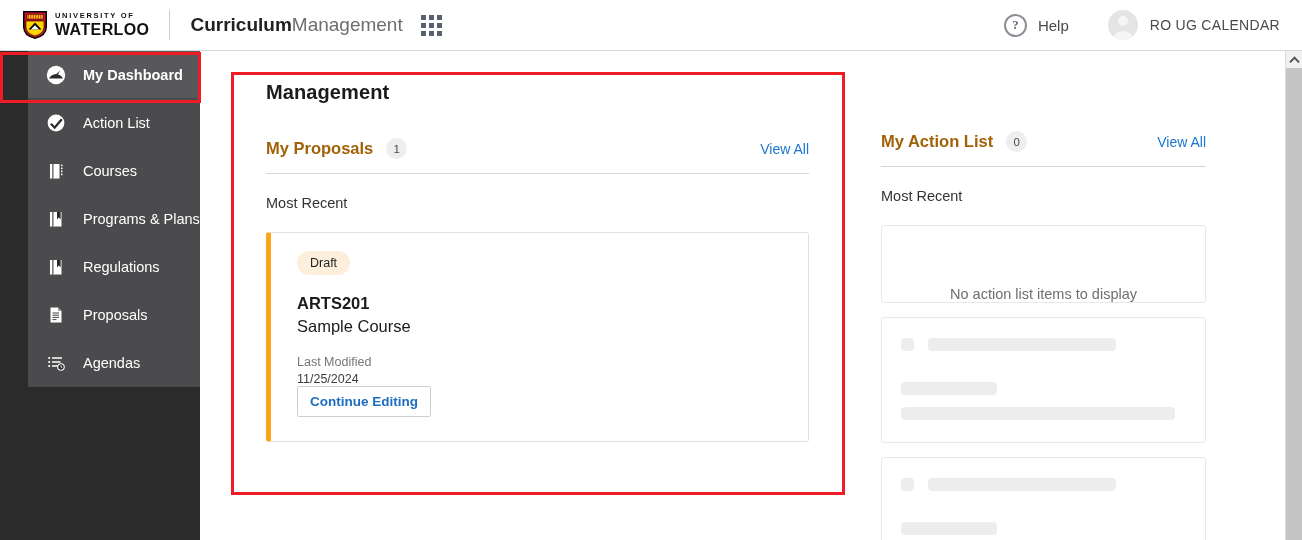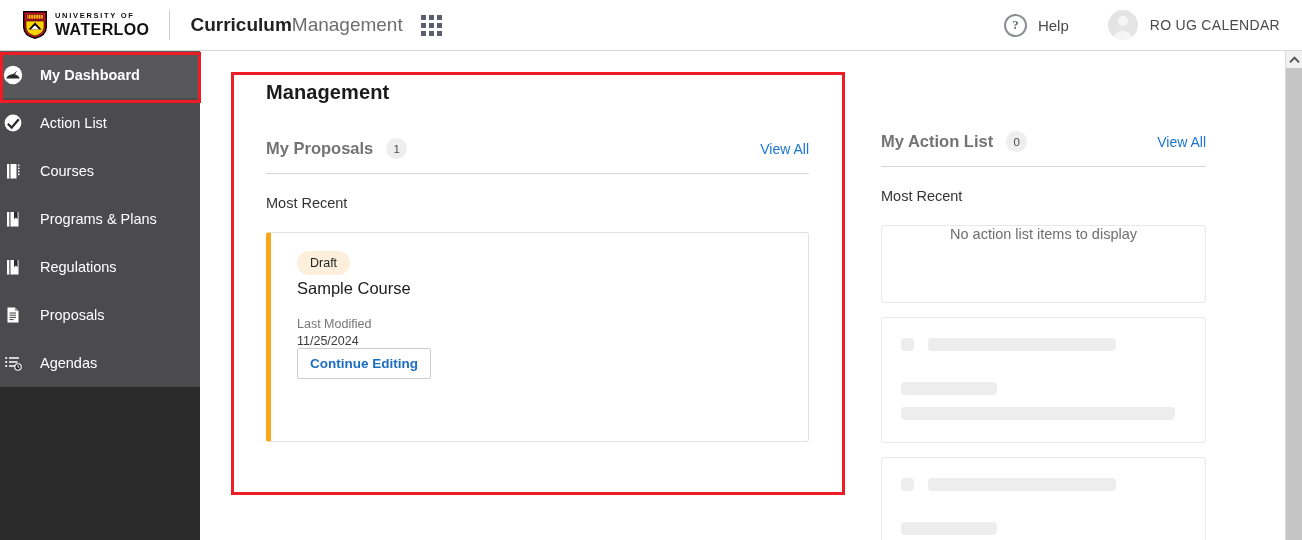--- a/index.html
+++ b/index.html
@@ -73,24 +73,25 @@
   .user-name { font-size: 14px; color: #4a4a4a; letter-spacing: 0.3px; }
 
   
   .sidebar {
     position: absolute; top: 51px; left: 0;
     width: 200px; height: 489px;
     background: #2b2b2b;
   }
   .nav-item {
     height: 48px; display: flex; align-items: center;
-    padding-left: 3px; gap: 17px;
+    padding-left: 18px; gap: 17px;
     border-bottom: 1px solid #4a4a4a;
     color: #ffffff; cursor: pointer;
     background: #4b4b4e;
+    margin-left: 28px;
   }
   .nav-item.active { background: #58585b; }
   .nav-label { font-size: 14.5px; }
   .nav-item.active .nav-label { font-weight: bold; }
   .nav-icon {
     width: 20px; height: 20px; display: flex;
     align-items: center; justify-content: center; flex-shrink: 0;
   }
   .nav-icon svg { display: block; }
 
@@ -115,21 +116,21 @@
   .page-title {
     font-size: 20px; font-weight: bold; color: #1b1b1b;
     margin-bottom: 34px; letter-spacing: 0.1px;
   }
 
   .sec-head {
     display: flex; align-items: center;
     padding-bottom: 14px;
     border-bottom: 1px solid #d5d5d5;
   }
-  .sec-title { font-size: 16.5px; font-weight: bold; color: #737373; }
+  .sec-title { font-size: 16.5px; font-weight: bold; color: #a16207; }
   .count-pill {
     margin-left: 13px; min-width: 21px; height: 21px;
     border-radius: 11px; background: #eeeeee;
     display: inline-flex; align-items: center; justify-content: center;
     font-size: 11.5px; color: #4a4a4a; padding: 0 7px;
   }
   .view-all {
     margin-left: auto; font-size: 14px; color: #1976d2;
     text-decoration: none; cursor: pointer;
   }
@@ -163,21 +164,21 @@
     display: inline-block;
     border: 1px solid #cfcfcf; background: #fff;
     color: #1c6ec1; font-size: 13.5px; font-weight: bold;
     padding: 7px 12px; border-radius: 2px; cursor: pointer;
     font-family: "Liberation Sans", sans-serif;
   }
 
   
   .empty-box {
     border: 1px solid #e8e8e8; border-radius: 3px;
-    height: 78px; display: flex; align-items: flex-start; justify-content: center;
+    height: 78px; display: flex; align-items: flex-end; justify-content: center;
     background: #fff;
   }
   .empty-text { font-size: 14.5px; color: #6e6e6e; }
 
   
   .skel-card {
     border: 1px solid #e8e8e8; border-radius: 3px;
     background: #fff; padding: 20px 19px;
     margin-top: 14px; height: 126px;
   }
@@ -359,20 +360,21 @@
       <div class="sec-head">
         <span class="sec-title">My Proposals</span>
         <span class="count-pill">1</span>
         <a class="view-all">View All</a>
       </div>
 
       <div class="most-recent">Most Recent</div>
 
       <div class="prop-card">
         <span class="badge-draft">Draft</span>
+        <div class="card-code">ARTS201</div>
         <div class="card-name">Sample Course</div>
         <div class="meta-label">Last Modified</div>
         <div class="meta-value">11/25/2024</div>
         <button class="btn-continue">Continue Editing</button>
       </div>
     </div>
 
     <div class="col-right">
       <div class="sec-head">
         <span class="sec-title">My Action List</span>

